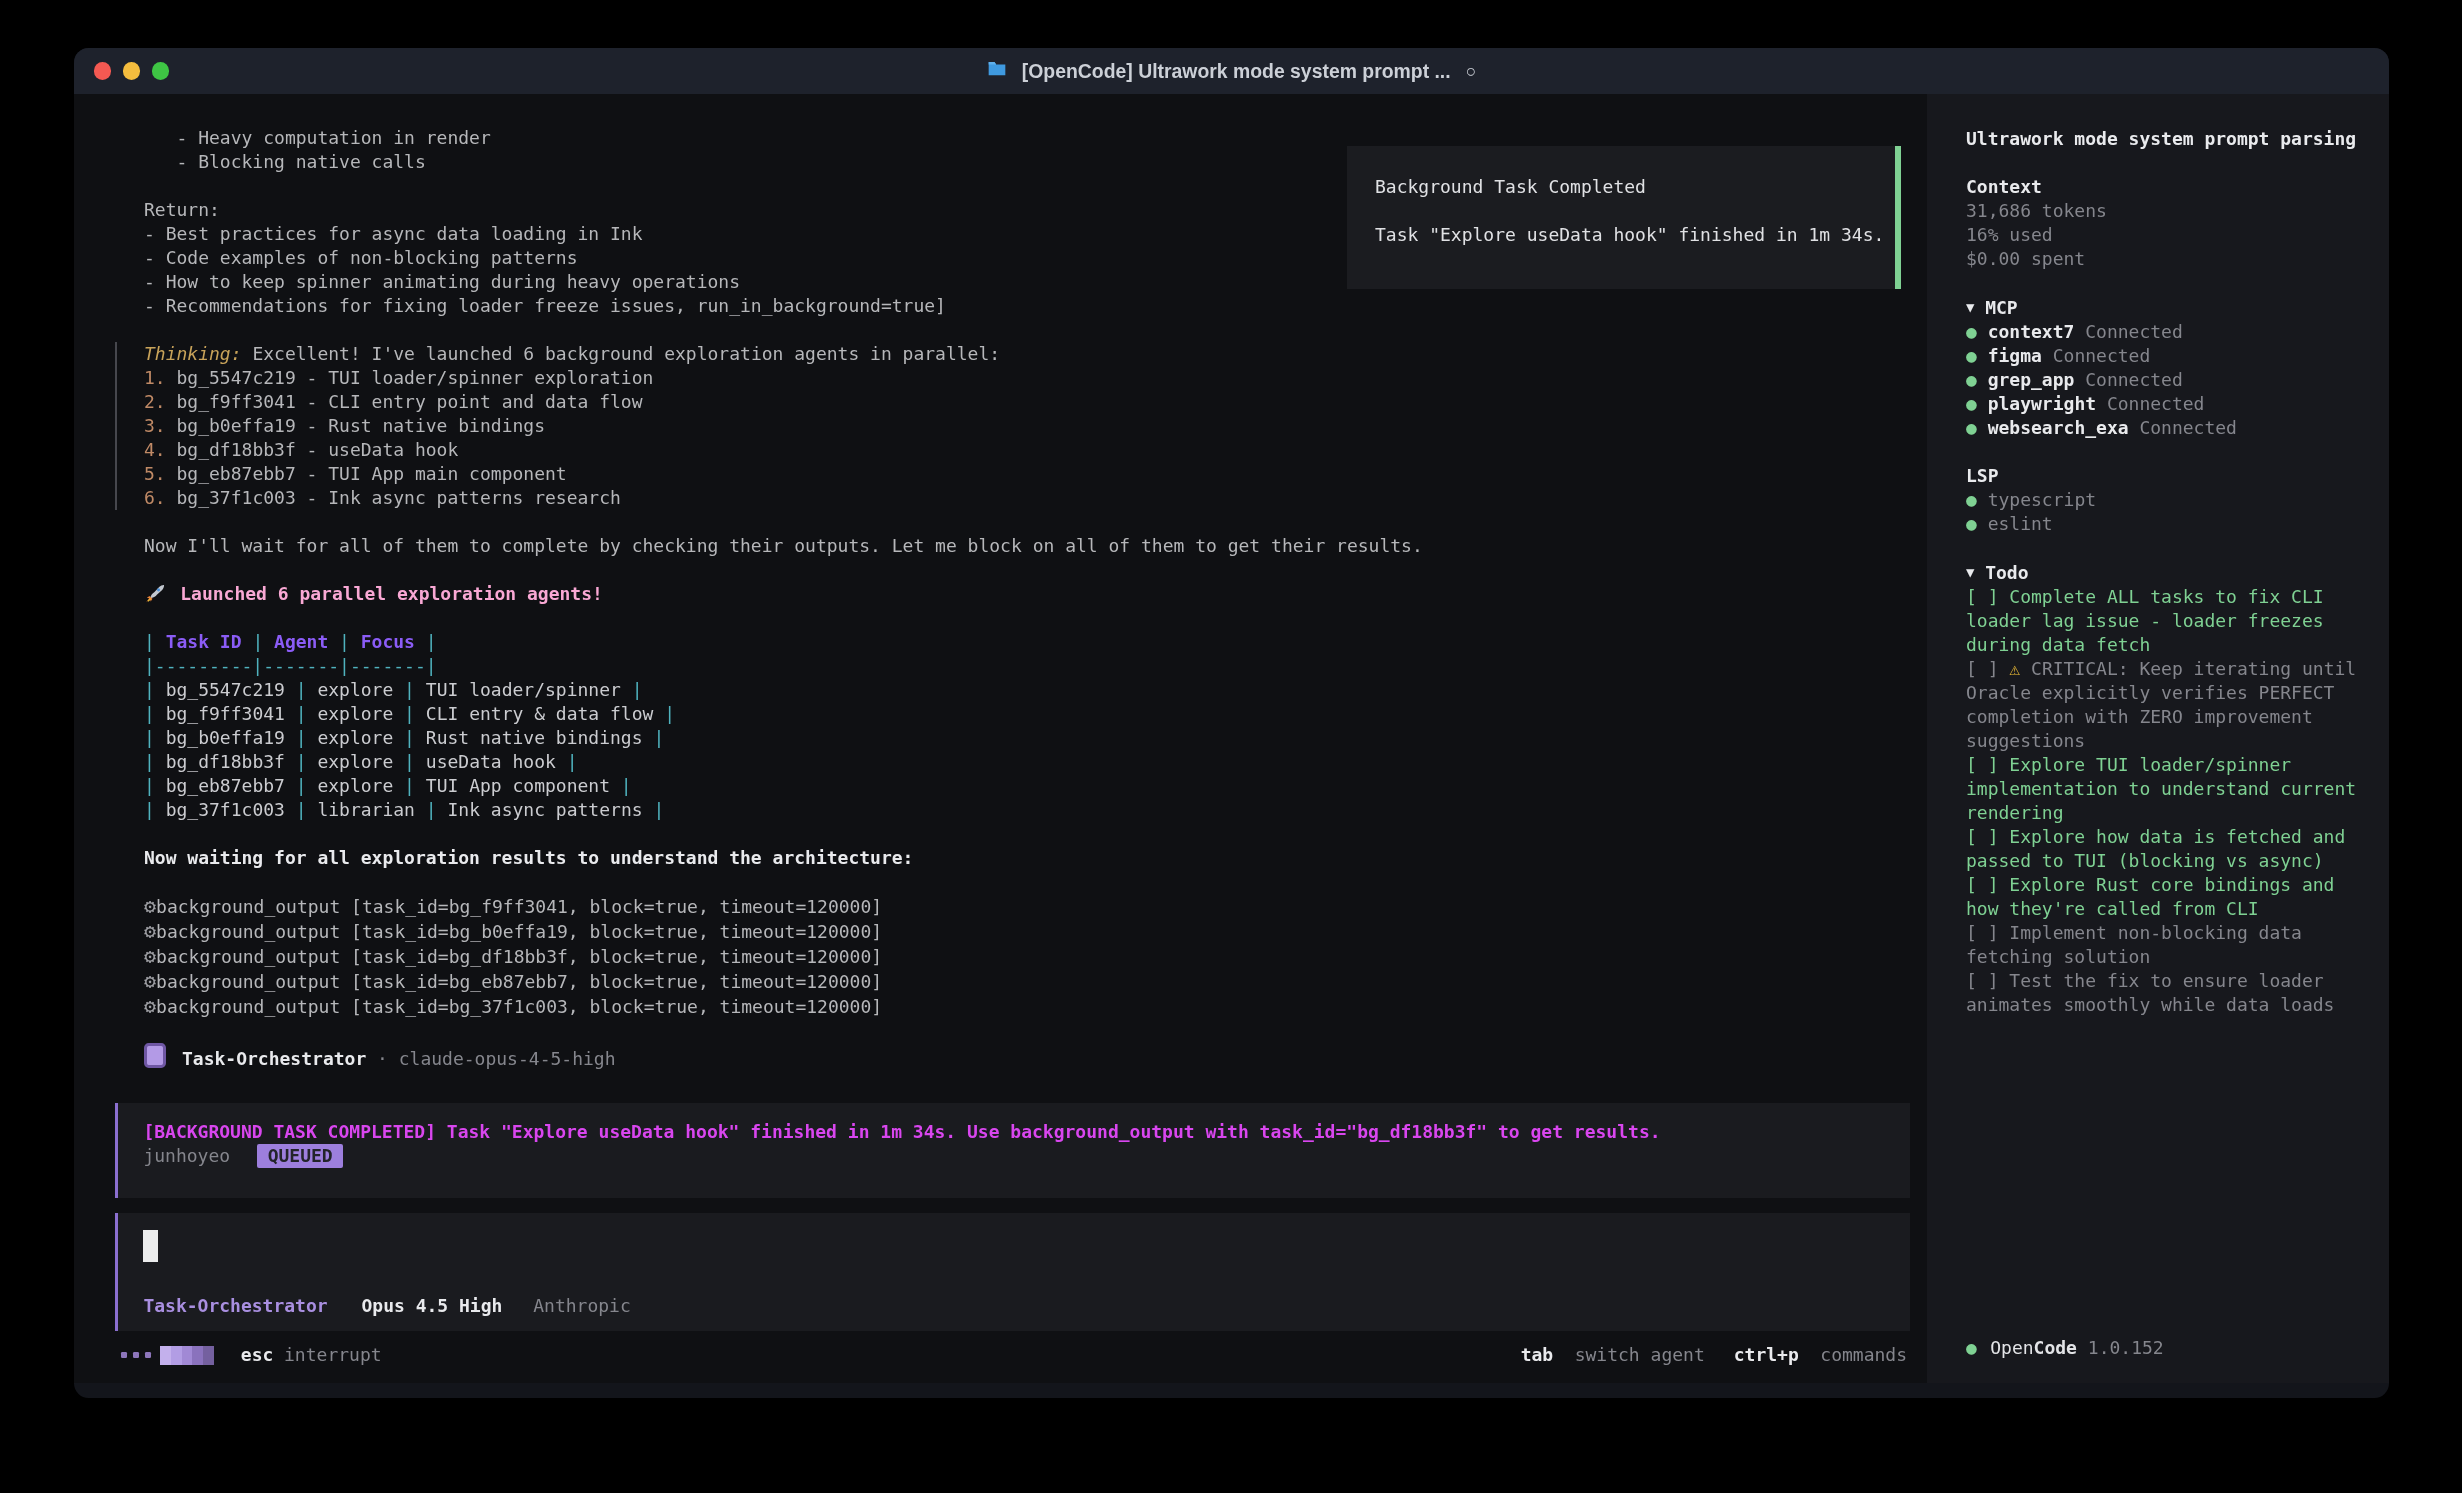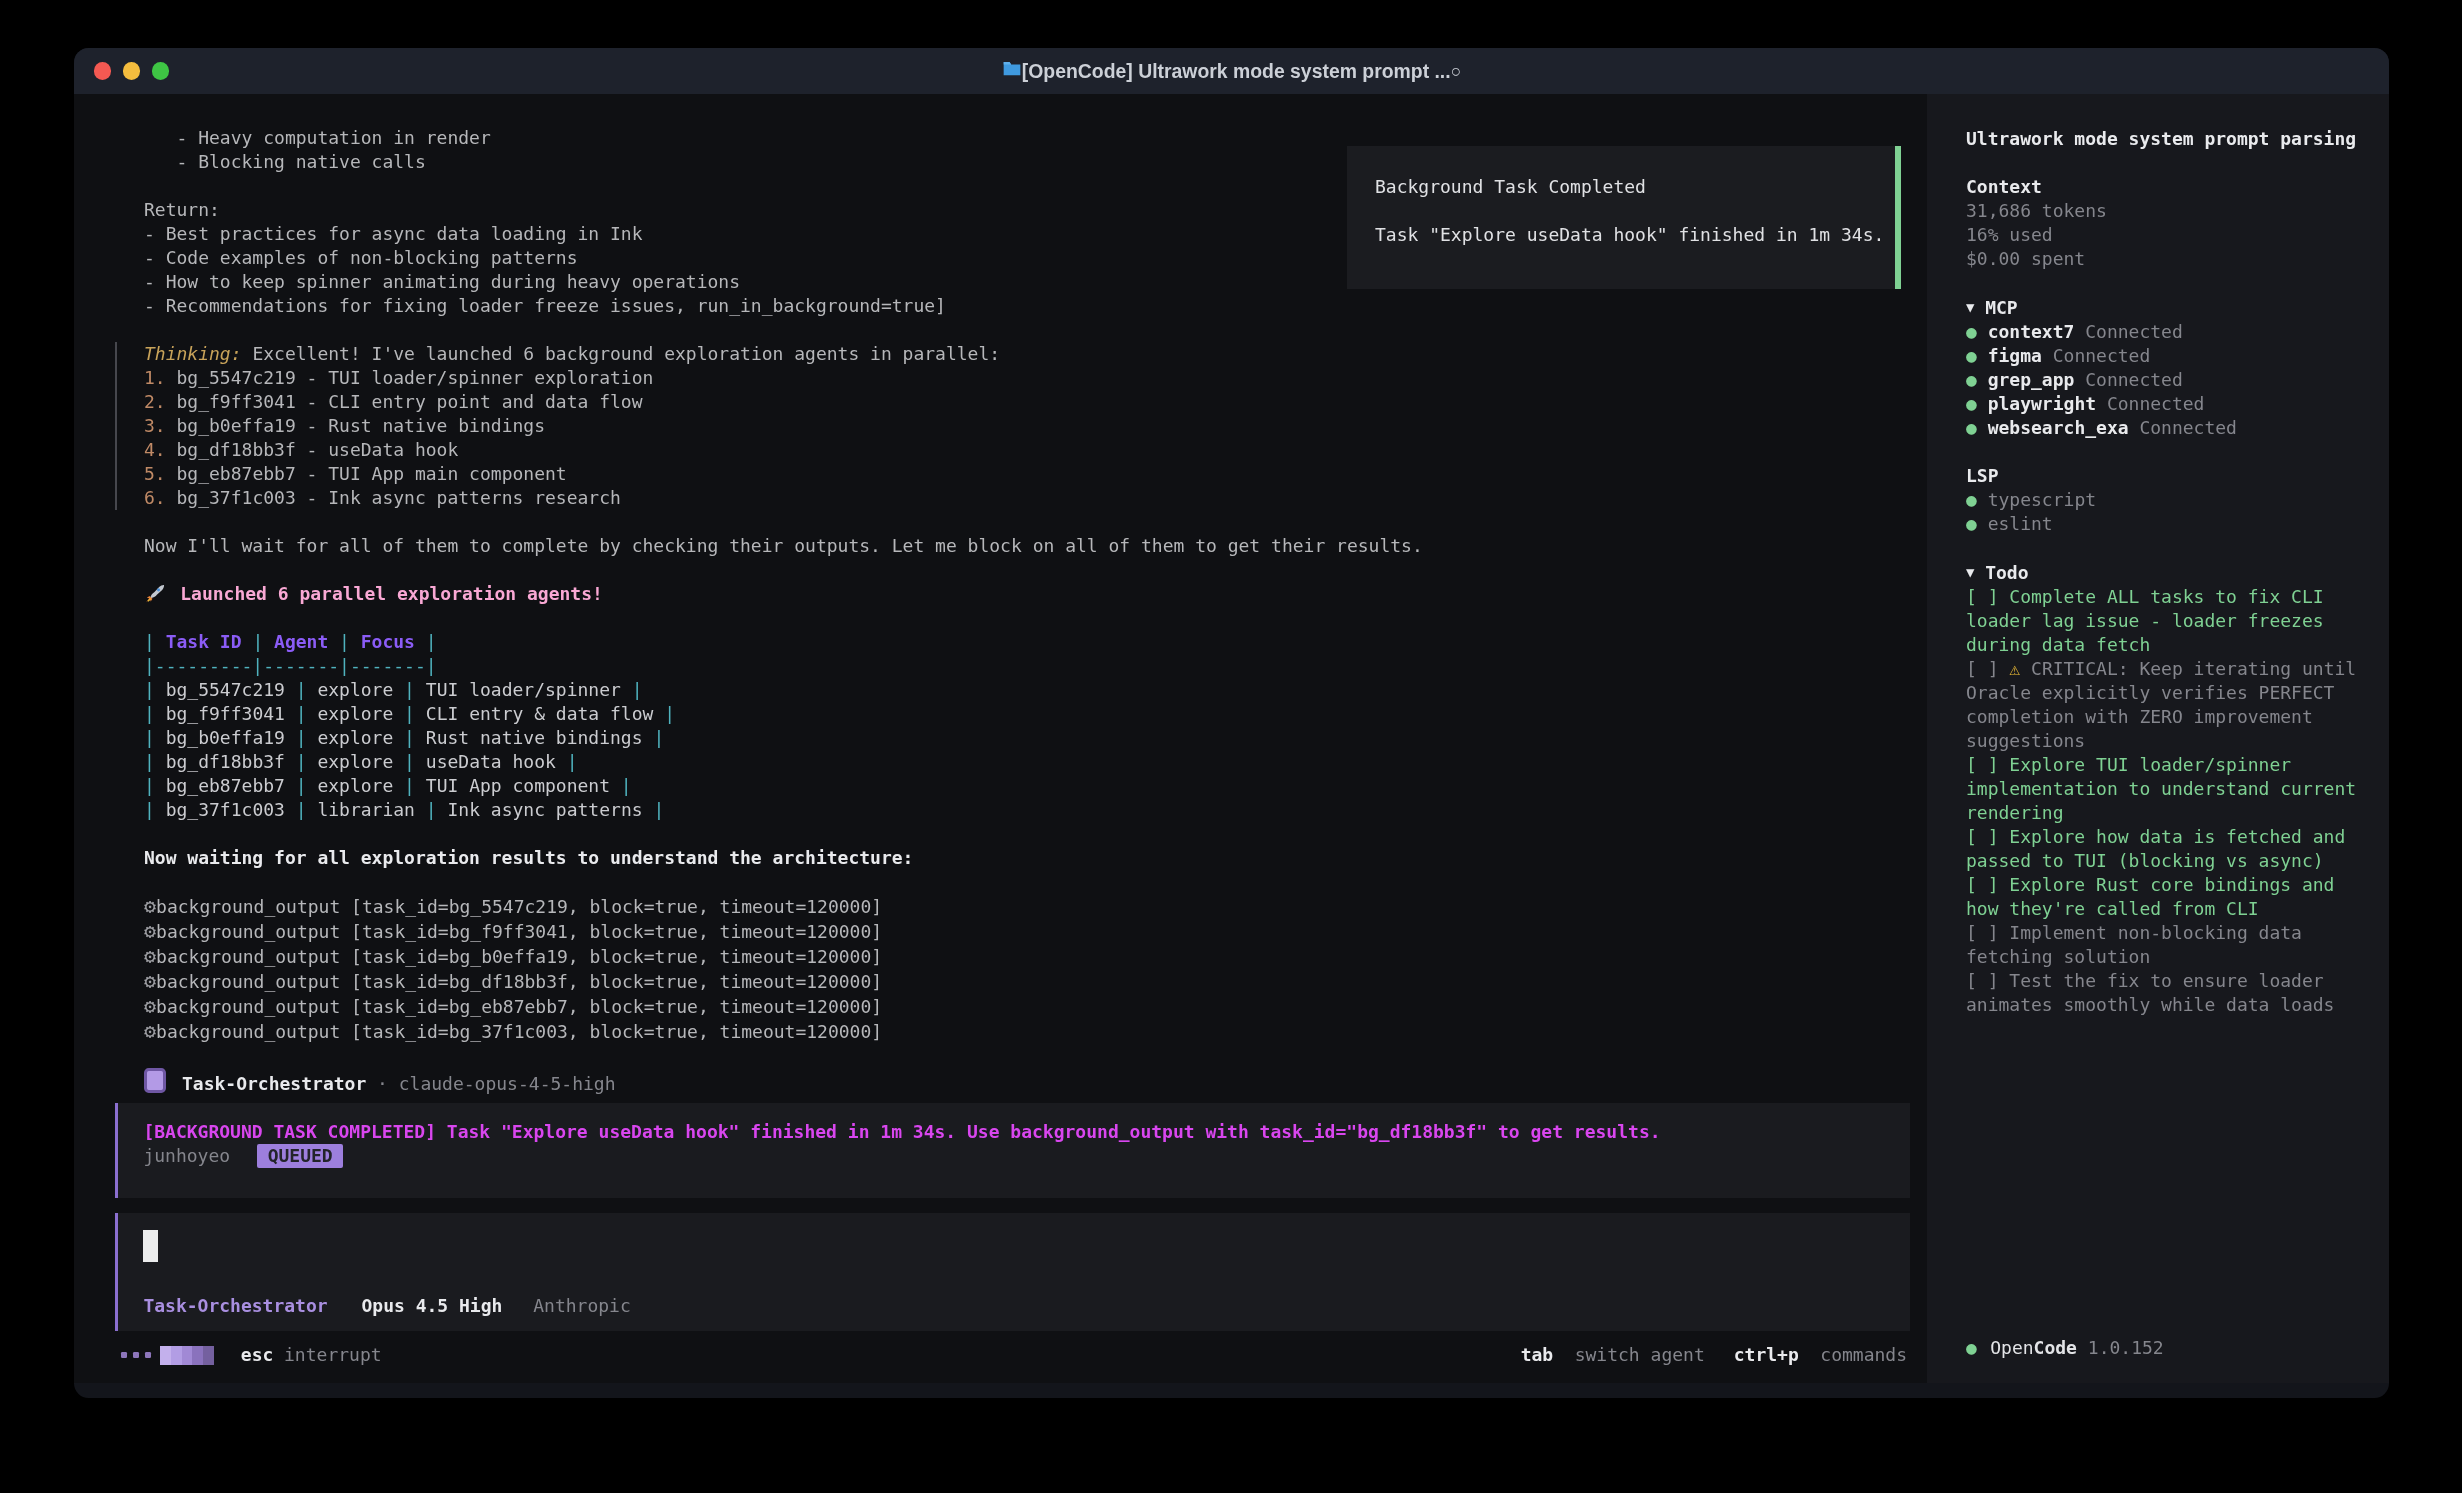--- a/index.html
+++ b/index.html
@@ -9,21 +9,21 @@
           background:#13151b;border-radius:14.7px;overflow:hidden;
           box-shadow:0 27px 80px rgba(0,0,0,.9);}
   
   .titlebar{height:46px;background:#1e222c;position:relative;display:flex;align-items:center;}
   .traffic{display:flex;gap:11.4px;padding-left:20px;z-index:2;}
   .light{width:17.4px;height:17.4px;border-radius:50%;}
   .light.red{background:#f45952;}
   .light.yellow{background:#f5bd3e;}
   .light.green{background:#3ec544;}
   .titlewrap{position:absolute;left:0;right:0;top:0;bottom:0;display:flex;
-             align-items:center;justify-content:center;gap:0;
+             align-items:center;justify-content:center;gap:15px;
              font-family:"Liberation Sans",sans-serif;font-weight:700;font-size:19.4px;color:#ccd0d7;}
   .rec{font-weight:400;font-size:17.4px;color:#ccd0d7;}
   
   .content{display:flex;height:1289px;}
   .main{width:1853px;position:relative;background:#0f1013;}
   .sidebar{flex:1;background:#17181d;position:relative;box-sizing:border-box;
            padding:33px 27px 0 39px;font-size:18px;line-height:24px;color:#b6b7ba;}
   
   .transcript{position:absolute;left:70px;top:32px;width:1713px;font-size:18px;line-height:24px;}
   .tl{min-height:24px;white-space:pre-wrap;}
@@ -151,21 +151,20 @@
           <div class="tl"><span class="c-teal">|---------|-------|-------|</span></div>
           <div class="tl"><span class="c-teal">| </span><span class="c-white">bg_5547c219</span><span class="c-teal"> | </span><span class="c-white">explore</span><span class="c-teal"> | </span><span class="c-white">TUI loader/spinner</span><span class="c-teal"> |</span></div>
           <div class="tl"><span class="c-teal">| </span><span class="c-white">bg_f9ff3041</span><span class="c-teal"> | </span><span class="c-white">explore</span><span class="c-teal"> | </span><span class="c-white">CLI entry &amp; data flow</span><span class="c-teal"> |</span></div>
           <div class="tl"><span class="c-teal">| </span><span class="c-white">bg_b0effa19</span><span class="c-teal"> | </span><span class="c-white">explore</span><span class="c-teal"> | </span><span class="c-white">Rust native bindings</span><span class="c-teal"> |</span></div>
           <div class="tl"><span class="c-teal">| </span><span class="c-white">bg_df18bb3f</span><span class="c-teal"> | </span><span class="c-white">explore</span><span class="c-teal"> | </span><span class="c-white">useData hook</span><span class="c-teal"> |</span></div>
           <div class="tl"><span class="c-teal">| </span><span class="c-white">bg_eb87ebb7</span><span class="c-teal"> | </span><span class="c-white">explore</span><span class="c-teal"> | </span><span class="c-white">TUI App component</span><span class="c-teal"> |</span></div>
           <div class="tl"><span class="c-teal">| </span><span class="c-white">bg_37f1c003</span><span class="c-teal"> | </span><span class="c-white">librarian</span><span class="c-teal"> | </span><span class="c-white">Ink async patterns</span><span class="c-teal"> |</span></div>
           <div class="tl">&nbsp;</div>
           <div class="tl"><span class="c-bright">Now waiting for all exploration results to understand the architecture:</span></div>
           <div class="tl">&nbsp;</div>
-          <div class="tl"><span class="c-gear">⚙</span><span class="c-body">background_output [task_id=bg_5547c219, block=true, timeout=120000]</span></div>
           <div class="tl"><span class="c-gear">⚙</span><span class="c-body">background_output [task_id=bg_f9ff3041, block=true, timeout=120000]</span></div>
           <div class="tl"><span class="c-gear">⚙</span><span class="c-body">background_output [task_id=bg_b0effa19, block=true, timeout=120000]</span></div>
           <div class="tl"><span class="c-gear">⚙</span><span class="c-body">background_output [task_id=bg_df18bb3f, block=true, timeout=120000]</span></div>
           <div class="tl"><span class="c-gear">⚙</span><span class="c-body">background_output [task_id=bg_eb87ebb7, block=true, timeout=120000]</span></div>
           <div class="tl"><span class="c-gear">⚙</span><span class="c-body">background_output [task_id=bg_37f1c003, block=true, timeout=120000]</span></div>
           <div class="tl">&nbsp;</div>
           <div class="tl"><span class="c-agenticon"></span><span class="c-bright">Task-Orchestrator</span><span class="c-gray"> · </span><span class="c-gray">claude-opus-4-5-high</span></div>
         </div>
 
       <div class="toast">

